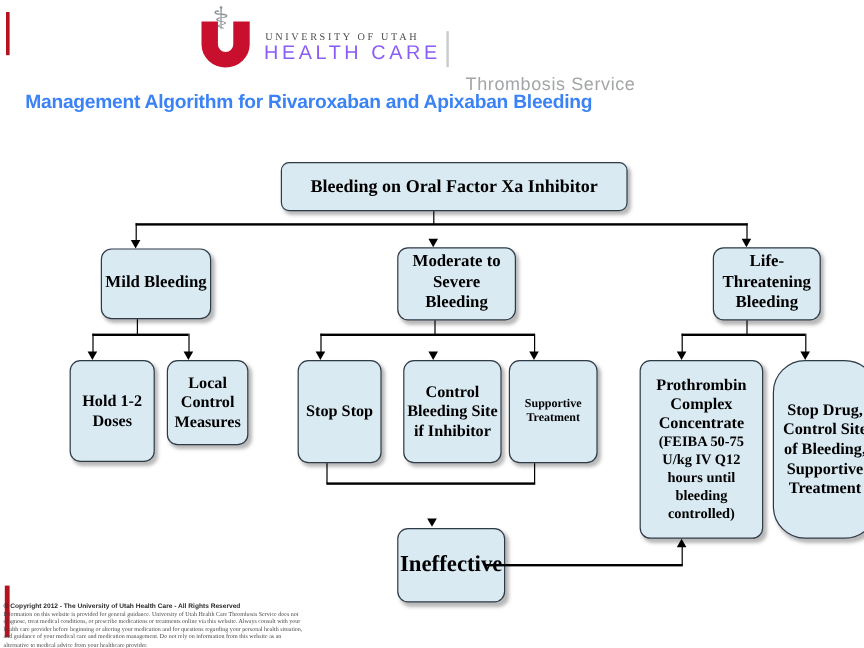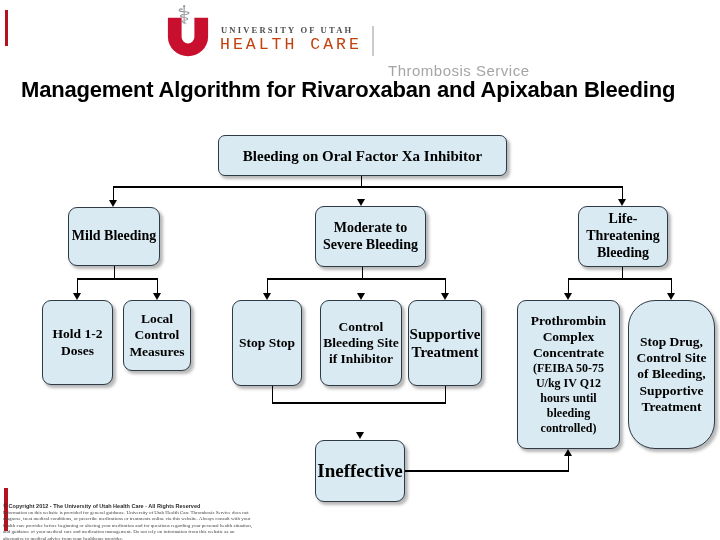--- a/index.html
+++ b/index.html
@@ -4,37 +4,37 @@
 <style>
   html,body{margin:0;padding:0;background:#fff;}
   .slide{position:relative;width:720px;height:540px;background:#ffffff;overflow:hidden;
          font-family:"Liberation Sans", sans-serif;}
 
   
   .logo-wrap{position:absolute;left:166px;top:10px;width:50px;height:50px;}
   .caduceus{position:absolute;left:11px;top:-8px;font-size:26px;color:#8f9497;line-height:1;}
   .ulogo{position:absolute;left:0;top:6px;}
   .univ-small{position:absolute;left:221px;top:25px;font-family:"Liberation Serif",serif;
-              font-size:8.5px;letter-spacing:2.2px;color:#4d4d4d;font-weight:bold;}
-  .univ-big{position:absolute;left:220px;top:35px;font-family:Liberation Mono, monospace;
-            font-size:16.5px;letter-spacing:3px;color:#c2410c;}
+              font-size:8.5px;letter-spacing:2.2px;color:#4d4d4d;font-weight:normal;}
+  .univ-big{position:absolute;left:220px;top:35px;font-family:Liberation Sans, sans-serif;
+            font-size:16.5px;letter-spacing:3px;color:#8b5cf6;}
   .hdr-divider{position:absolute;left:372px;top:26px;width:2px;height:30px;background:#c9cbcd;}
   .service-name{position:absolute;left:388px;top:36px;font-size:15px;color:#a3a5a7;
                 letter-spacing:0.5px;margin-top:26px;}
 
   
-  .page-title{position:absolute;left:21px;top:77px;width:690px;font-size:22px;
-              font-weight:600;color:#000000;letter-spacing:-0.2px;}
+  .page-title{position:absolute;left:21px;top:77px;width:690px;font-size:16px;
+              font-weight:600;color:#3b82f6;letter-spacing:-0.2px;}
 
   
   .fbox{position:absolute;background:#d9eaf2;border:1.5px solid #2e3b47;border-radius:9px;
         box-shadow:2.5px 3px 3px rgba(125,125,125,0.55);
         display:flex;flex-direction:column;align-items:center;justify-content:center;
         text-align:center;font-family:"Liberation Serif",serif;font-weight:bold;color:#000;
-        box-sizing:border-box;line-height:1.2;padding:2px;}
+        box-sizing:border-box;line-height:1.2;padding:2px;margin-left:16px;}
   .fbox .sub{font-size:12px;line-height:1.25;}
 
   
   .ln{position:absolute;background:#000;}
   .arr-d{position:absolute;width:0;height:0;border-left:4.5px solid transparent;
          border-right:4.5px solid transparent;border-top:7px solid #000;}
   .arr-u{position:absolute;width:0;height:0;border-left:4.5px solid transparent;
          border-right:4.5px solid transparent;border-bottom:7px solid #000;}
 
   
@@ -63,29 +63,29 @@
   <div class="univ-small">UNIVERSITY OF UTAH</div>
   <div class="univ-big">HEALTH CARE</div>
   <div class="hdr-divider"></div>
   <div class="service-name">Thrombosis Service</div>
 
   <div class="page-title">Management Algorithm for Rivaroxaban and Apixaban Bleeding</div>
 
   <div class="fbox" style="left:218px;top:135px;width:289px;height:41px;font-size:15px;border-radius:7px;">Bleeding on Oral Factor Xa Inhibitor</div>
 
   <div class="fbox" style="left:68px;top:207px;width:92px;height:59px;font-size:14px;">Mild Bleeding</div>
-  <div class="fbox" style="left:315px;top:206px;width:111px;height:61px;font-size:14px;">Moderate to Severe Bleeding</div>
+  <div class="fbox" style="left:315px;top:206px;width:99px;height:61px;font-size:14px;">Moderate to Severe Bleeding</div>
   <div class="fbox" style="left:578px;top:206px;width:90px;height:61px;font-size:14px;">Life-Threatening Bleeding</div>
 
   <div class="fbox" style="left:42px;top:300px;width:71px;height:85px;font-size:13.5px;">Hold 1-2 Doses</div>
   <div class="fbox" style="left:123px;top:300px;width:68px;height:71px;font-size:13.5px;">Local Control Measures</div>
 
   <div class="fbox" style="left:232px;top:300px;width:70px;height:86px;font-size:13.5px;">Stop Stop</div>
   <div class="fbox" style="left:320px;top:300px;width:82px;height:86px;font-size:13.5px;">Control Bleeding Site if Inhibitor</div>
-  <div class="fbox" style="left:408px;top:300px;width:74px;height:86px;font-size:15px;padding:1px;">Supportive Treatment</div>
+  <div class="fbox" style="left:408px;top:300px;width:74px;height:86px;font-size:10px;padding:1px;">Supportive Treatment</div>
 
   <div class="fbox" style="left:517px;top:300px;width:103px;height:149px;font-size:13.5px;">
     <span>Prothrombin Complex Concentrate</span>
     <span class="sub">(FEIBA 50-75 U/kg IV Q12 hours until bleeding controlled)</span>
   </div>
   <div class="fbox" style="left:628px;top:300px;width:87px;height:149px;font-size:13.5px;border-radius:27px;">Stop Drug, Control Site of Bleeding, Supportive Treatment</div>
 
   <div class="fbox" style="left:315px;top:440px;width:90px;height:62px;font-size:19px;">Ineffective</div>
 
   <div class="ln" style="left:360.5px;top:176px;width:1.5px;height:11px;"></div>

